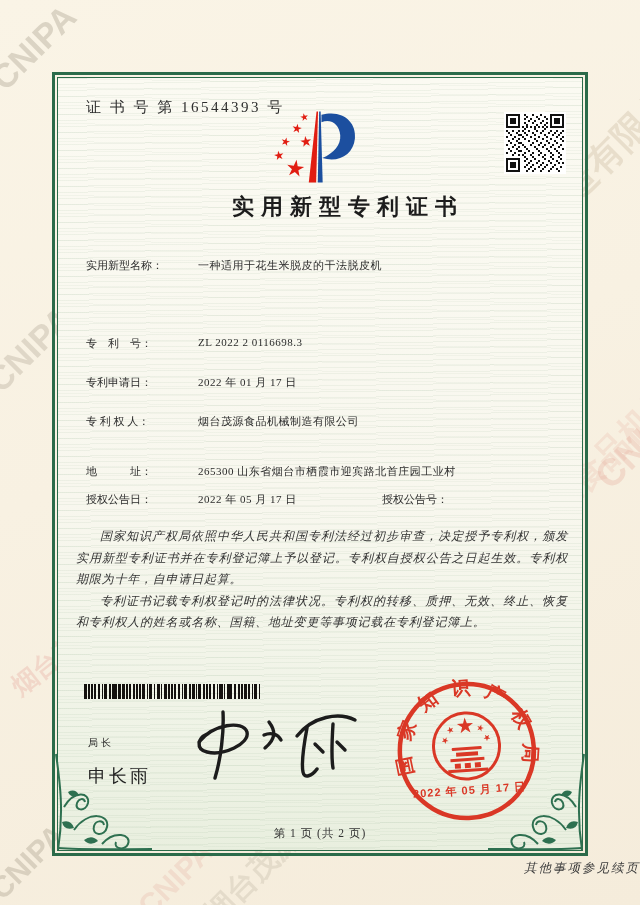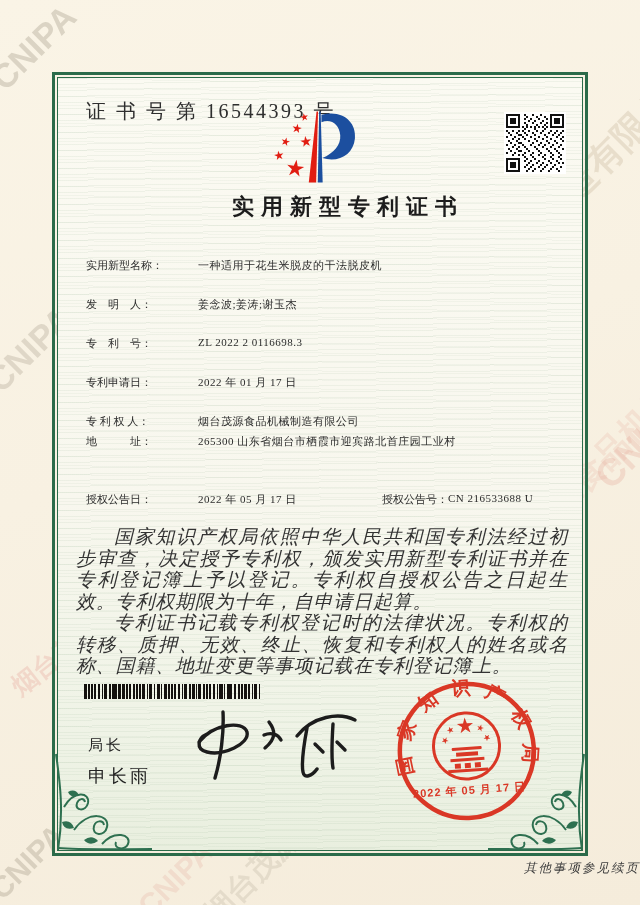--- a/index.html
+++ b/index.html
@@ -12,36 +12,36 @@
   
   .frame{position:absolute;left:52px;top:72px;right:52px;bottom:49px;
          border:3px solid #2b6b4a;z-index:2;}
   .frame-inner{position:absolute;inset:2px;border:1px solid #2b6b4a;
      background:
        repeating-linear-gradient(179deg, rgba(130,165,130,.10) 0 1px, rgba(0,0,0,0) 1px 6px),
        repeating-linear-gradient(181deg, rgba(130,165,130,.07) 0 1px, rgba(0,0,0,0) 1px 9px),
        linear-gradient(180deg,#fbfaf2 0%,#f8f7ee 55%,#eff3e6 85%,#e9efdf 100%);}
   
   .c{position:absolute;z-index:3;}
-  .certno{left:86px;top:98px;font-size:20px;letter-spacing:2.5px;color:#2e2e2e;}
+  .certno{left:86px;top:98px;font-size:15px;letter-spacing:2.5px;color:#2e2e2e;}
   .title{left:0;top:192px;width:100%;text-align:center;font-size:22px;font-weight:bold;
          letter-spacing:7px;color:#1c1c1c;padding-left:28px;}
   .row{left:86px;width:478px;font-size:11px;color:#2c2c2c;display:flex;}
   .row .lbl{width:112px;white-space:pre;flex:0 0 auto;}
   .row .val{letter-spacing:.5px;}
   .row .lbl2{margin-left:24px;white-space:pre;}
-  .paras{left:76px;top:526px;width:492px;font-size:19px;line-height:21.5px;
+  .paras{left:76px;top:526px;width:492px;font-size:12px;line-height:21.5px;
          color:#333;text-align:justify;font-style:italic;letter-spacing:.8px;}
   .paras p{margin:0;text-indent:2em;}
   .barcode{left:84px;top:684px;width:176px;height:15px;
      background:
       repeating-linear-gradient(90deg,#14110e 0 1.5px,rgba(0,0,0,0) 1.5px 3.5px),
       repeating-linear-gradient(90deg,#14110e 0 1px,rgba(0,0,0,0) 1px 5px),
       repeating-linear-gradient(90deg,rgba(0,0,0,0) 0 2px,#14110e 2px 3px,rgba(0,0,0,0) 3px 8px);}
-  .officer-title{left:88px;top:736px;font-size:15px;letter-spacing:3px;color:#222;
+  .officer-title{left:88px;top:736px;font-size:10px;letter-spacing:3px;color:#222;
      font-family:"Liberation Sans",sans-serif;}
   .officer-name{left:88px;top:764px;font-size:18px;letter-spacing:3px;color:#222;
      font-family:"Liberation Sans",sans-serif;}
   .pageinfo{left:0;top:826px;width:100%;text-align:center;font-size:11.5px;
      letter-spacing:1px;color:#333;}
   .note{left:0;top:860px;width:100%;text-align:right;font-size:12.5px;font-style:italic;
      letter-spacing:2px;color:#3d3d3d;}
   .seal{left:392px;top:678px;transform:rotate(-4deg);opacity:.93;}
   svg{display:block;}
 </style>
@@ -113,45 +113,40 @@
       M11 27h1v1h-1zM14 27h1v1h-1zM18 27h1v1h-1zM22 27h1v1h-1zM25 27h1v1h-1z
       M10 28h1v1h-1zM13 28h1v1h-1zM17 28h1v1h-1zM21 28h1v1h-1zM26 28h1v1h-1z"></path>
   </svg>
 
   <div class="c title">实用新型专利证书</div>
 
   <div class="c row" style="top:258px">
     <span class="lbl">实用新型名称：</span>
     <span class="val">一种适用于花生米脱皮的干法脱皮机</span>
   </div>
-  <div class="c row" style="top:297px">
-    <span class="lbl">发　明　人：</span>
-    <span class="val">姜念波;姜涛;谢玉杰</span>
-  </div>
   <div class="c row" style="top:336px">
     <span class="lbl">专　利　号：</span>
     <span class="val">ZL 2022 2 0116698.3</span>
   </div>
   <div class="c row" style="top:375px">
     <span class="lbl">专利申请日：</span>
     <span class="val">2022 年 01 月 17 日</span>
   </div>
   <div class="c row" style="top:414px">
     <span class="lbl">专 利 权 人：</span>
     <span class="val">烟台茂源食品机械制造有限公司</span>
   </div>
-  <div class="c row" style="top:434px">
+  <div class="c row" style="top:464px">
     <span class="lbl">地　　　址：</span>
     <span class="val">265300 山东省烟台市栖霞市迎宾路北首庄园工业村</span>
   </div>
   <div class="c row" style="top:492px">
     <span class="lbl">授权公告日：</span>
     <span class="val" style="width:160px">2022 年 05 月 17 日</span>
     <span class="lbl2">授权公告号：</span>
-    <span class="val">CN 216533688 U</span>
   </div>
 
   <div class="c paras">
     <p>国家知识产权局依照中华人民共和国专利法经过初步审查，决定授予专利权，颁发实用新型专利证书并在专利登记簿上予以登记。专利权自授权公告之日起生效。专利权期限为十年，自申请日起算。</p>
     <p>专利证书记载专利权登记时的法律状况。专利权的转移、质押、无效、终止、恢复和专利权人的姓名或名称、国籍、地址变更等事项记载在专利登记簿上。</p>
   </div>
 
   <div class="c barcode"></div>
 
   <div class="c officer-title">局长</div>
@@ -220,15 +215,16 @@
       <path d="M20,78 C34,58 56,62 53,75 C51,85 37,84 40,74 C42,68 49,68 50,73"></path>
       <path d="M48,92 C60,78 78,82 74,92 C71,99 59,97 62,90"></path>
     </g>
     <g fill="#2e7050">
       <path d="M8,70 q9,-3 12,6 q-10,3 -12,-6"></path>
       <path d="M30,88 q8,-6 14,1 q-8,6 -14,-1"></path>
       <path d="M14,40 q7,-4 11,3 q-8,4 -11,-3"></path>
     </g>
   </svg>
 
+  <div class="c pageinfo">第 1 页 (共 2 页)</div>
   <div class="c note">其他事项参见续页</div>
 
 </div>
 
 </body></html>

